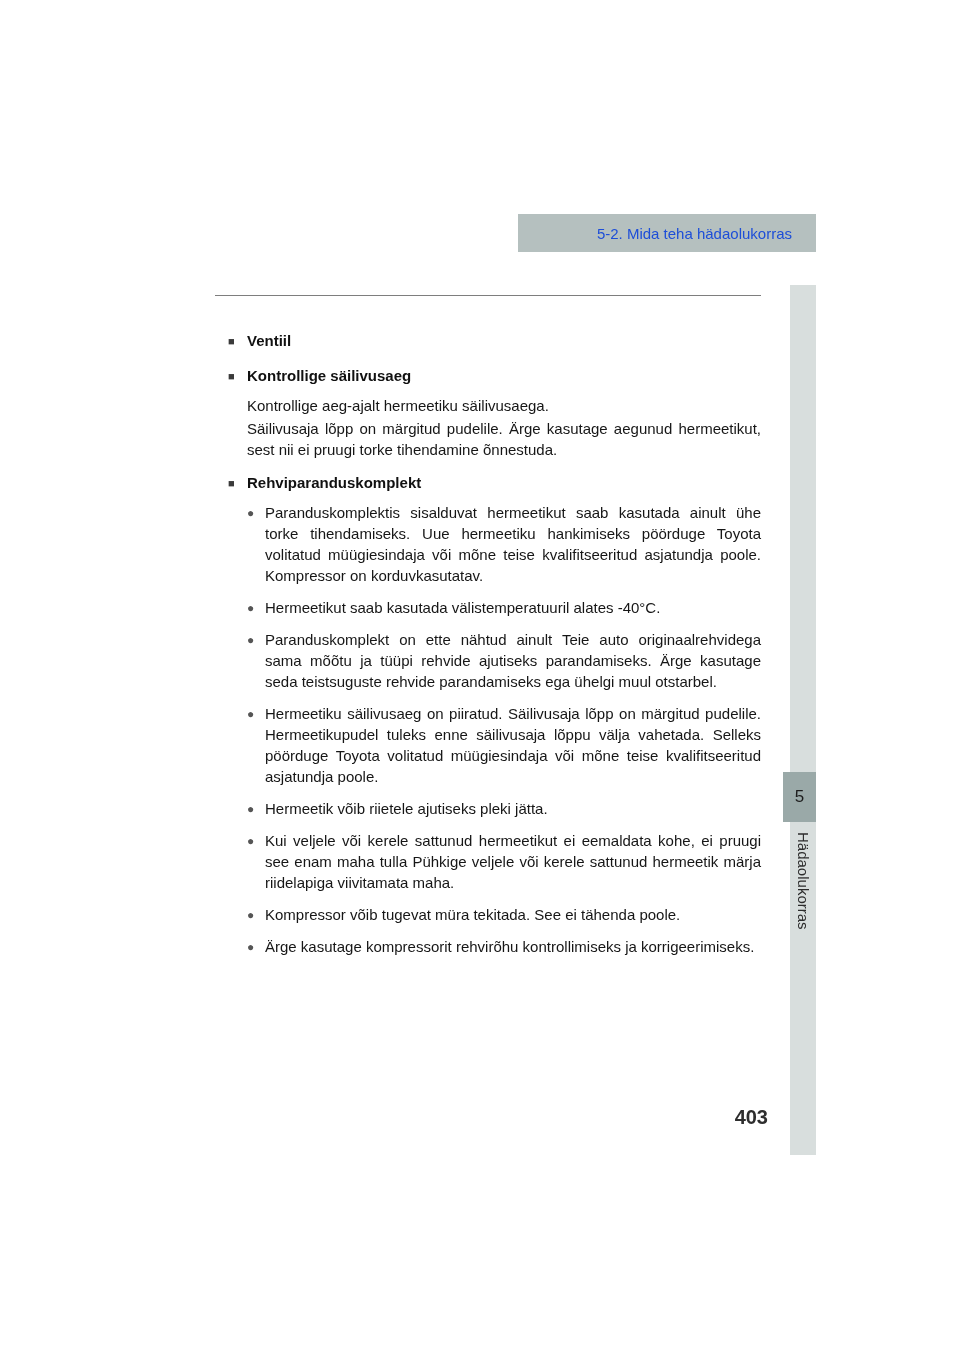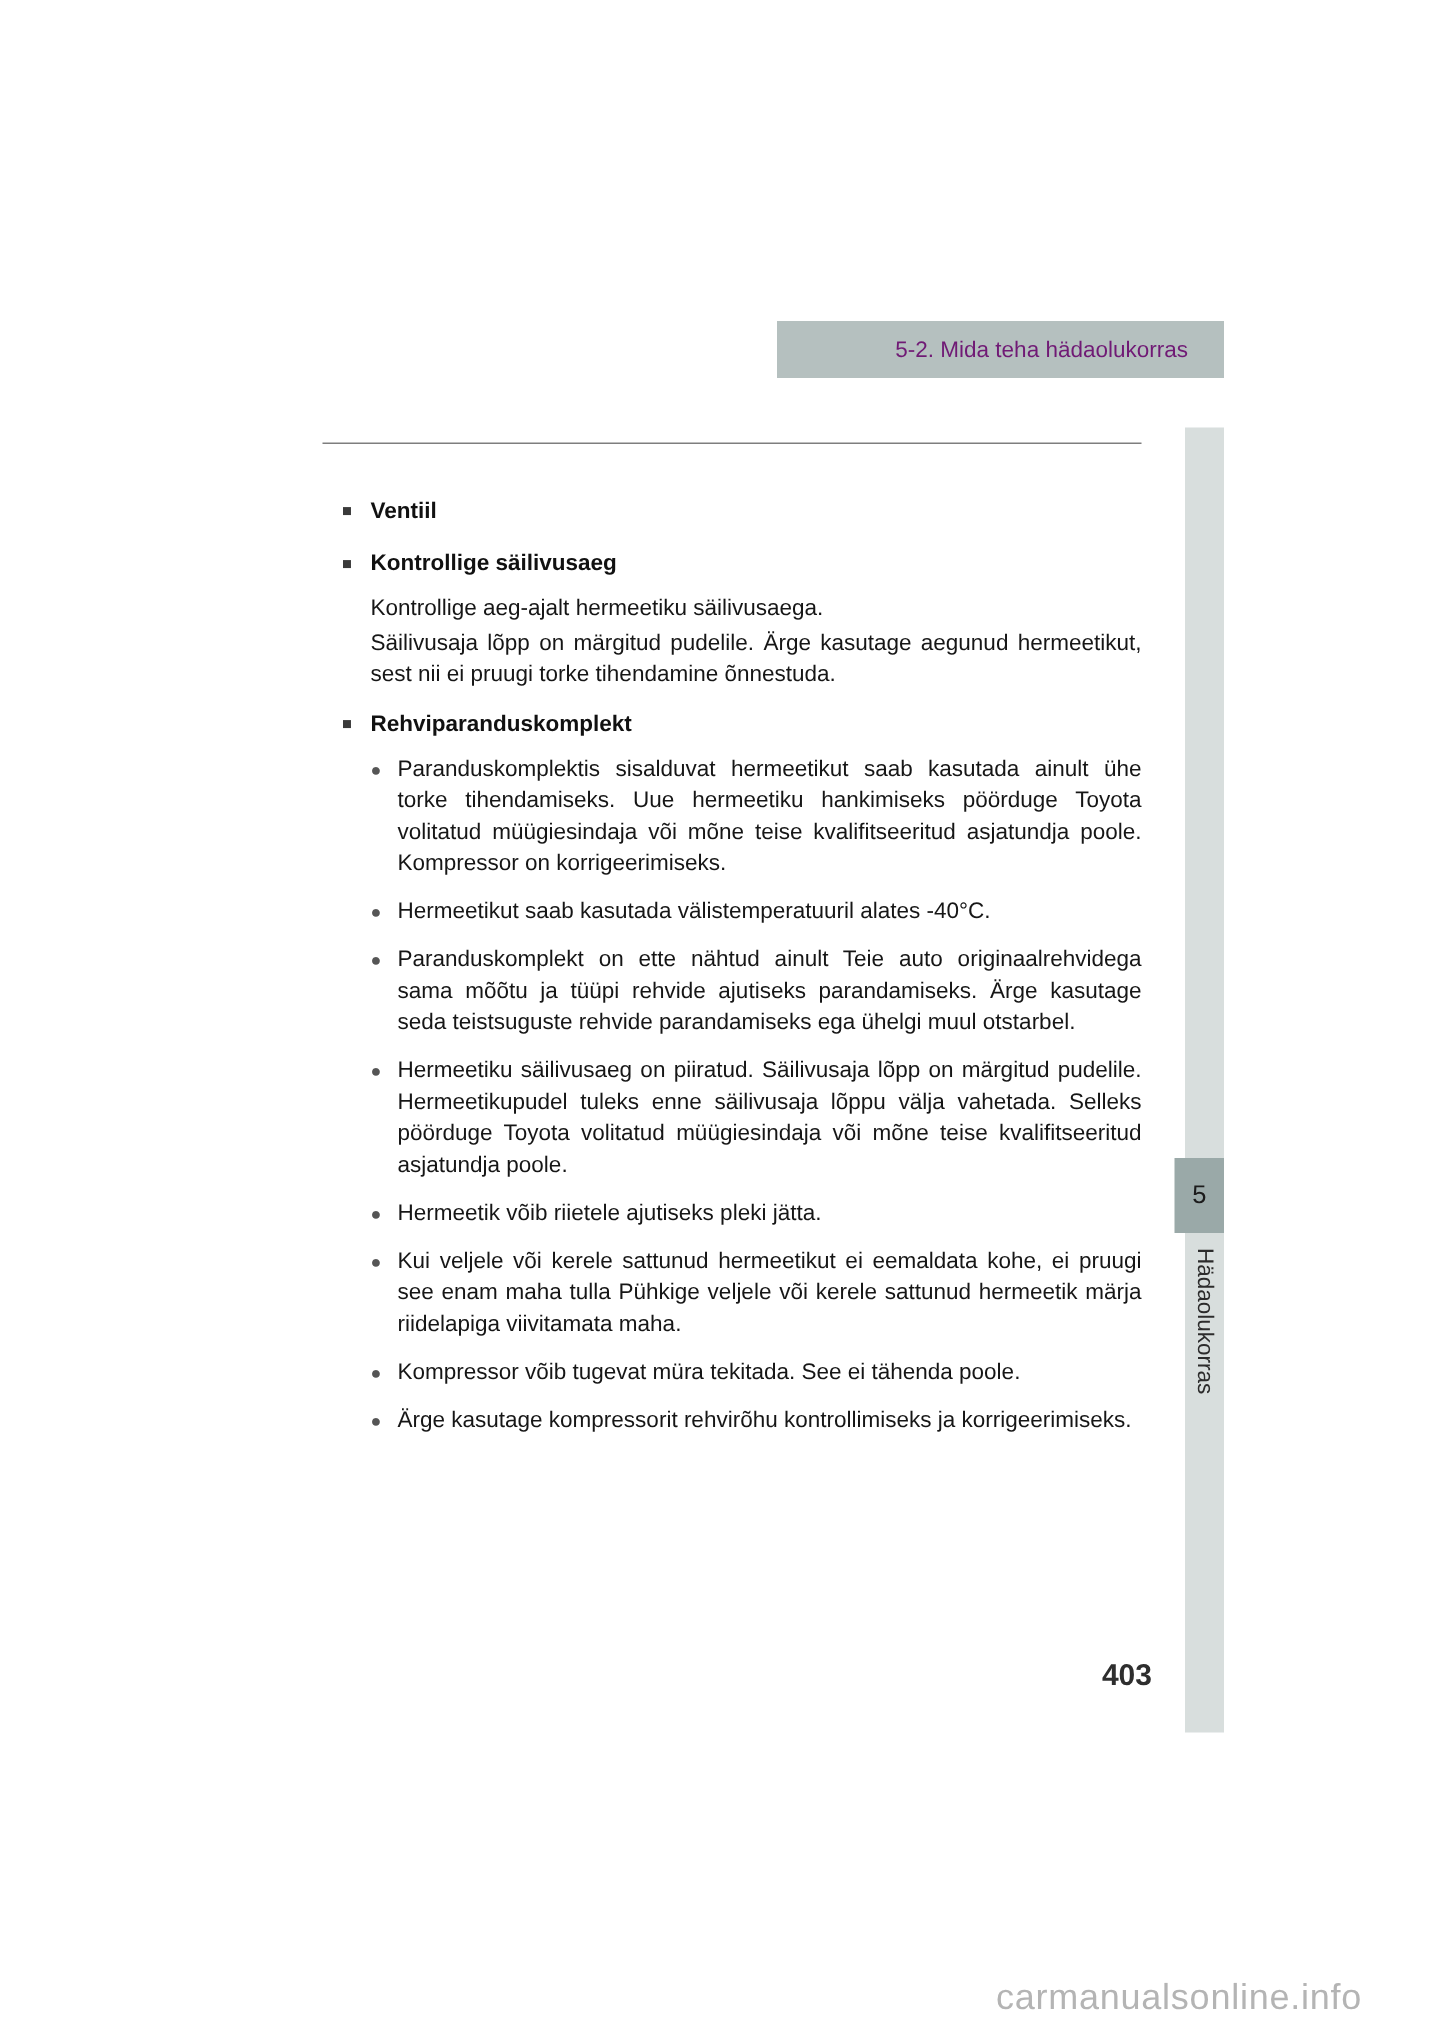--- a/index.html
+++ b/index.html
@@ -24,21 +24,21 @@
     height: 38px;
     background: #b5c0bf;
     display: flex;
     align-items: center;
     justify-content: flex-end;
     padding-right: 24px;
     box-sizing: border-box;
   }
   .header-band span {
     font-size: 15px;
-    color: #701a75;
+    color: #1d4ed8;
   }
   
   .side-strip {
     position: absolute;
     left: 790px;
     top: 285px;
     width: 26px;
     height: 870px;
     background: #d8dedd;
   }
@@ -189,21 +189,21 @@
 
     <div class="sec">
       <div class="sec-heading">
         <span class="sq">■</span>
         <span class="sec-title">Rehviparanduskomplekt</span>
       </div>
       <div class="sec-body">
 
         <div class="bullet-item">
           <span class="dot">●</span>
-          <p class="bullet-text">Paranduskomplektis sisalduvat hermeetikut saab kasutada ainult ühe torke tihendamiseks. Uue hermeetiku hankimiseks pöörduge Toyota volitatud müügiesindaja või mõne teise kvalifitseeritud asjatundja poole. Kompressor on korrigeerimiseks.</p>
+          <p class="bullet-text">Paranduskomplektis sisalduvat hermeetikut saab kasutada ainult ühe torke tihendamiseks. Uue hermeetiku hankimiseks pöörduge Toyota volitatud müügiesindaja või mõne teise kvalifitseeritud asjatundja poole. Kompressor on korduvkasutatav.</p>
         </div>
 
         <div class="bullet-item">
           <span class="dot">●</span>
           <p class="bullet-text">Hermeetikut saab kasutada välistemperatuuril alates -40°C.</p>
         </div>
 
         <div class="bullet-item">
           <span class="dot">●</span>
           <p class="bullet-text">Paranduskomplekt on ette nähtud ainult Teie auto originaalrehvidega sama mõõtu ja tüüpi rehvide ajutiseks parandamiseks. Ärge kasutage seda teistsuguste rehvide parandamiseks ega ühelgi muul otstarbel.</p>
@@ -234,15 +234,14 @@
           <p class="bullet-text">Ärge kasutage kompressorit rehvirõhu kontrollimiseks ja korrigeerimiseks.</p>
         </div>
 
       </div>
     </div>
 
   </div>
 
   <div class="page-number">403</div>
 
-  <div class="watermark">carmanualsonline.info</div>
 
 </div>
 
 </body></html>

